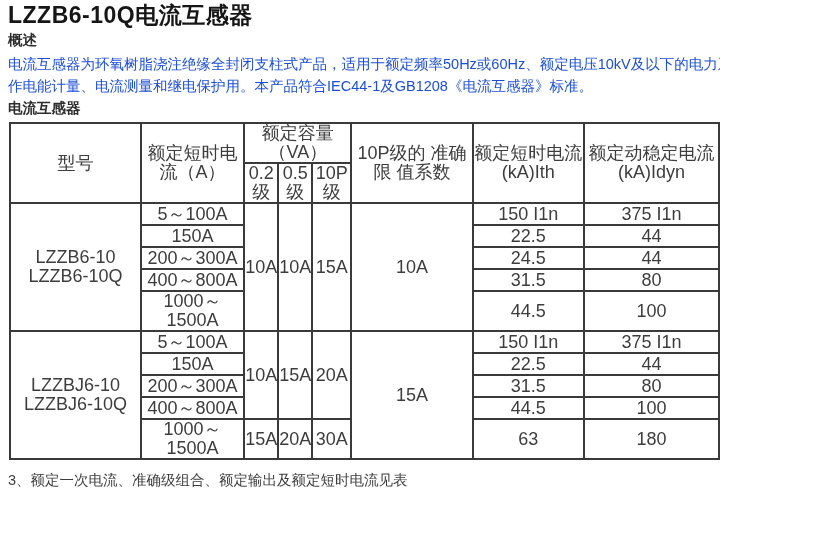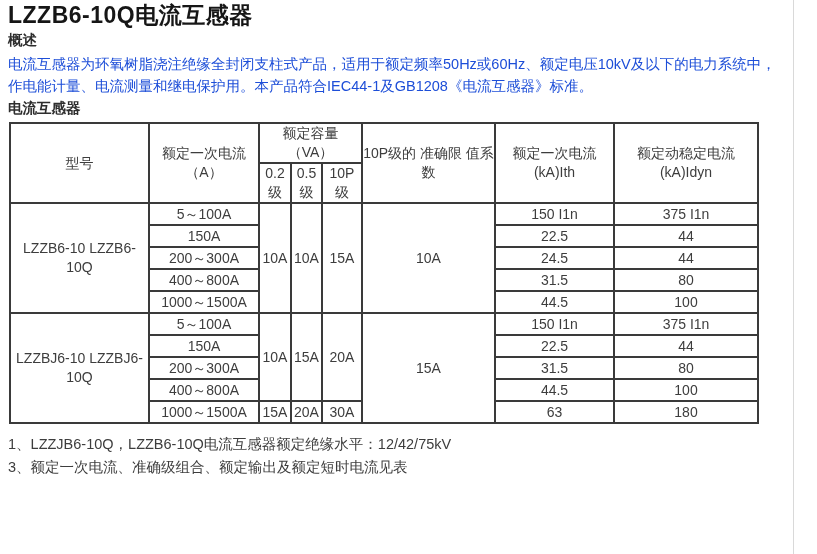--- a/index.html
+++ b/index.html
@@ -4,21 +4,21 @@
 <style>
   * { box-sizing: border-box; }
   body {
     margin: 0;
     background: #ffffff;
     font-family: "Liberation Sans", "DejaVu Sans", sans-serif;
     color: #3d3d3d;
   }
   .page {
     position: relative;
-    width: 817px;
+    width: 720px;
     height: 554px;
     background: #ffffff;
     padding: 2px 0 0 8px;
     overflow: hidden;
   }
   .edge-line {
     position: absolute;
     left: 793px;
     top: 0;
     width: 1px;
@@ -48,21 +48,21 @@
     color: #1d4ed8;
   }
   table.spec {
     border-collapse: collapse;
     table-layout: fixed;
     margin: 5px 0 0 1px;
   }
   table.spec th,
   table.spec td {
     border: 2px solid #3a3a3a;
-    font-size: 14px;
+    font-size: 18px;
     font-weight: 400;
     text-align: center;
     vertical-align: middle;
     padding: 0 0;
     line-height: 19px;
     color: #3d3d3d;
     overflow: hidden;
   }
   table.spec tr.hdr-top th { height: 24px; }
   table.spec tr.hdr-sub th { height: 40px; }
@@ -95,24 +95,24 @@
       <col style="width:32px">
       <col style="width:31px">
       <col style="width:40px">
       <col style="width:133px">
       <col style="width:119px">
       <col style="width:144px">
     </colgroup>
     <tbody>
         <tr class="hdr-top">
       <th rowspan="2">型号</th>
-      <th rowspan="2">额定一次电流（A）</th>
+      <th rowspan="2">额定短时电流（A）</th>
       <th colspan="3">额定容量（VA）</th>
       <th rowspan="2">10P级的 准确限 值系数</th>
-      <th rowspan="2">额定一次电流 (kA)Ith</th>
+      <th rowspan="2">额定短时电流 (kA)Ith</th>
       <th rowspan="2">额定动稳定电流 (kA)Idyn</th>
     </tr>
     <tr class="hdr-sub">
       <th>0.2级</th>
       <th>0.5级</th>
       <th>10P级</th>
     </tr>
 
     <tr class="data-row">
       <td rowspan="5">LZZB6-10 LZZB6-10Q</td>
@@ -175,17 +175,16 @@
       <td>15A</td>
       <td>20A</td>
       <td>30A</td>
       <td>63</td>
       <td>180</td>
     </tr>
   </tbody>
     </table>
 
   <div class="notes">
-    <div>1、LZZJB6-10Q，LZZB6-10Q电流互感器额定绝缘水平：12/42/75kV</div>
     <div>3、额定一次电流、准确级组合、额定输出及额定短时电流见表</div>
 
   </div>
 </div>
 
 </body></html>

